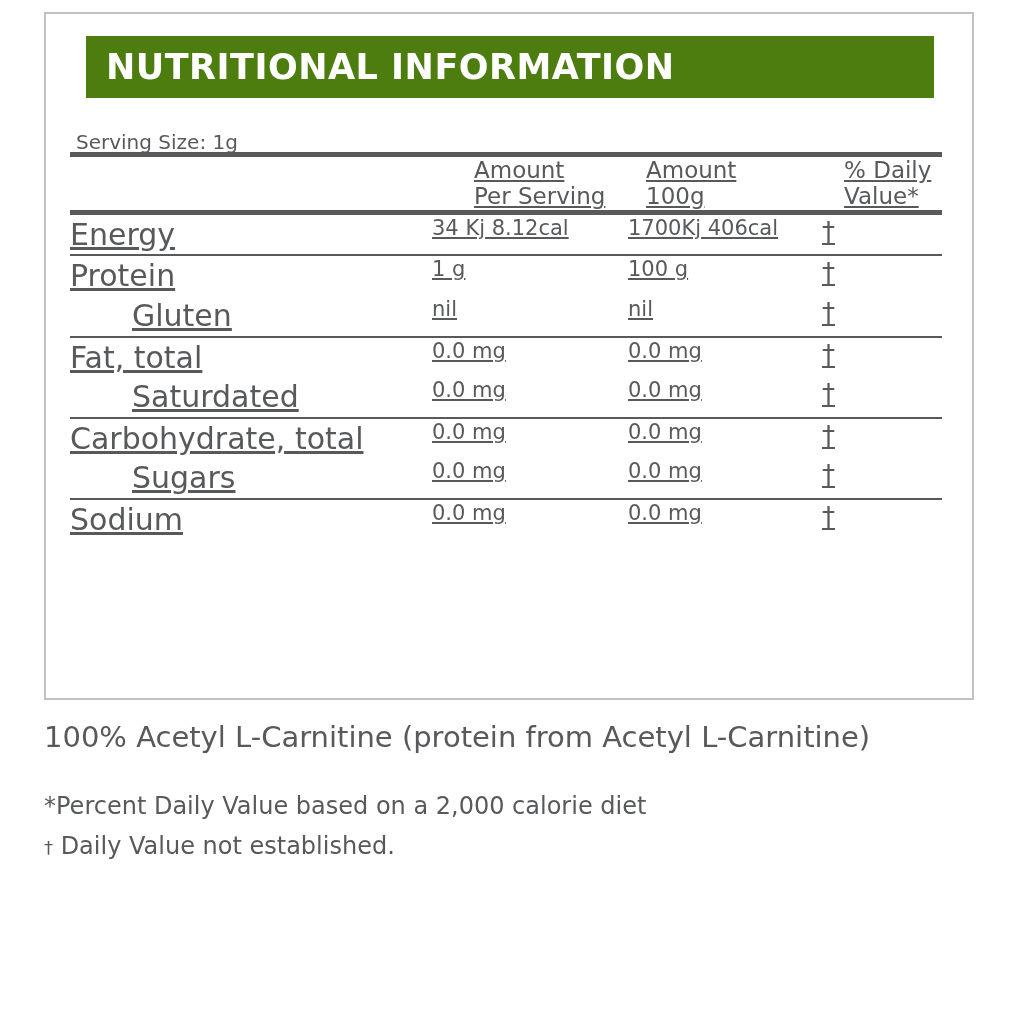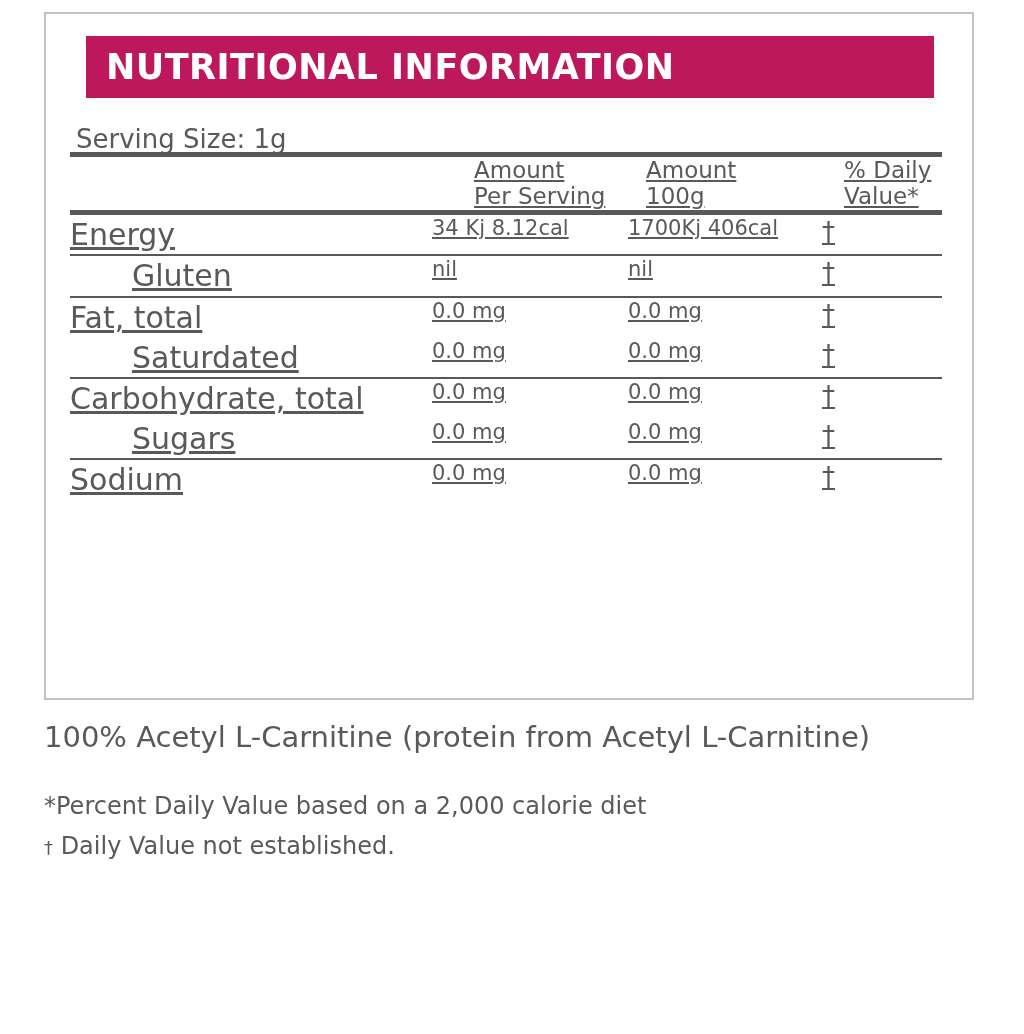--- a/index.html
+++ b/index.html
@@ -25,39 +25,39 @@
     border: 2px solid #bfc1c3;
     box-sizing: border-box;
   }
 
   .title-bar {
     position: absolute;
     left: 40px;
     top: 22px;
     width: 848px;
     height: 62px;
-    background: #be185d;
+    background: #4d7c0f;
     display: flex;
     align-items: center;
     padding-left: 20px;
     box-sizing: border-box;
   }
   .title-bar .title-text {
     font-family: "DejaVu Sans", sans-serif;
     font-weight: bold;
     font-size: 35px;
     color: #ffffff;
     letter-spacing: 0.5px;
   }
 
   .serving {
     position: absolute;
     left: 30px;
-    top: 110px;
-    font-size: 26px;
+    top: 116px;
+    font-size: 20px;
     color: #58595b;
   }
 
   .table-wrap {
     position: absolute;
     left: 24px;
     top: 138px;
     width: 872px;
   }
 
@@ -169,20 +169,26 @@
           </td>
         </tr>
 
         <tr class="grp pad-b">
           <td class="row-name rule-thin-bot">Energy</td>
           <td class="row-val val-serv rule-thin-bot">34 Kj 8.12cal</td>
           <td class="row-val val-100 rule-thin-bot">1700Kj 406cal</td>
           <td class="row-val val-dv rule-thin-bot">†</td>
         </tr>
 
+        <tr class="grp tight">
+          <td class="row-name">Protein</td>
+          <td class="row-val val-serv">1 g</td>
+          <td class="row-val val-100">100 g</td>
+          <td class="row-val val-dv">†</td>
+        </tr>
 
         <tr class="tight pad-b">
           <td class="row-name indent rule-thin-bot">Gluten</td>
           <td class="row-val val-serv rule-thin-bot">nil</td>
           <td class="row-val val-100 rule-thin-bot">nil</td>
           <td class="row-val val-dv rule-thin-bot">†</td>
         </tr>
 
         <tr class="grp tight">
           <td class="row-name">Fat, total</td>

